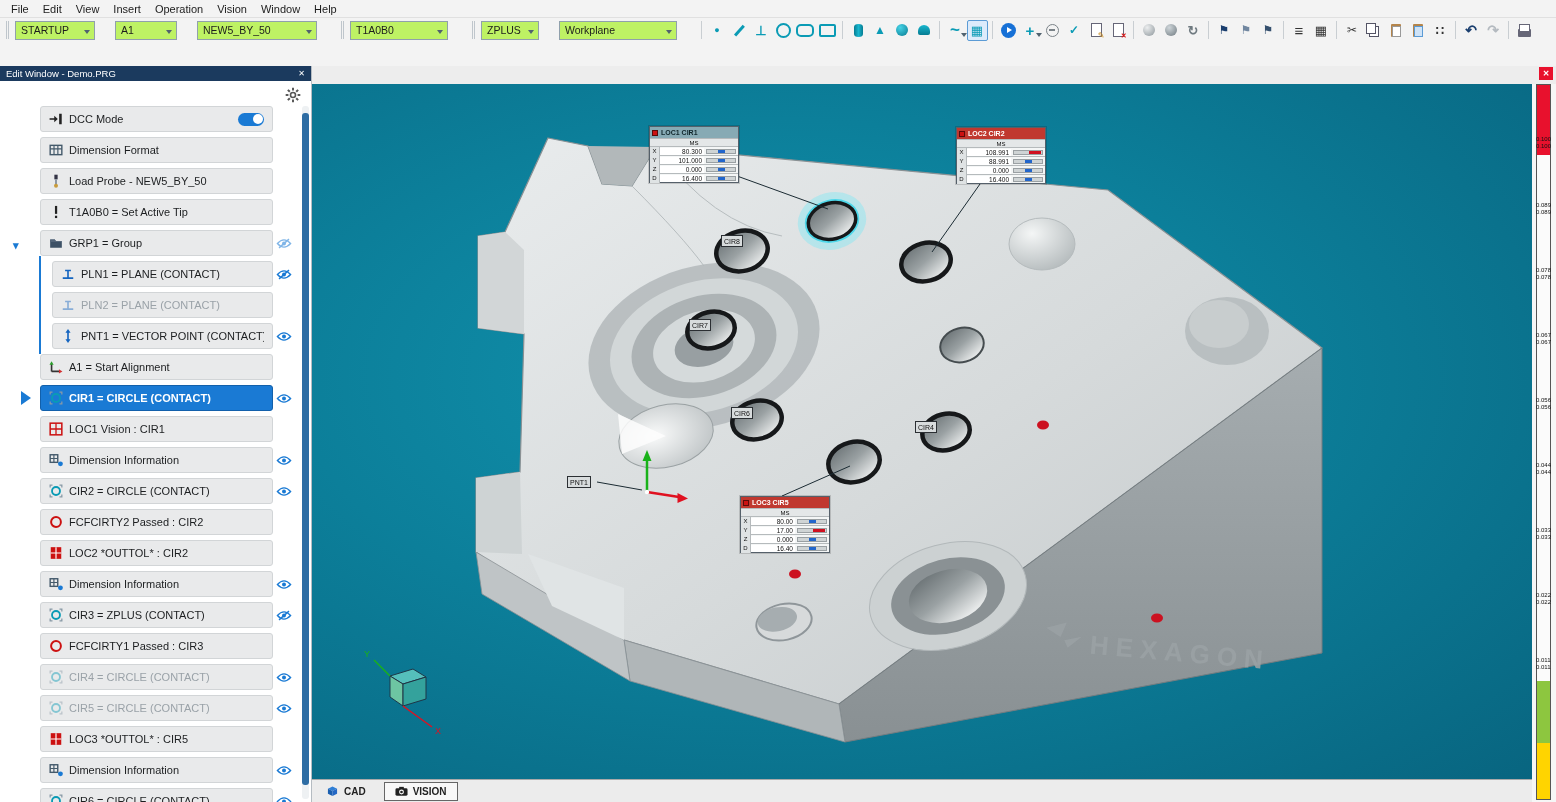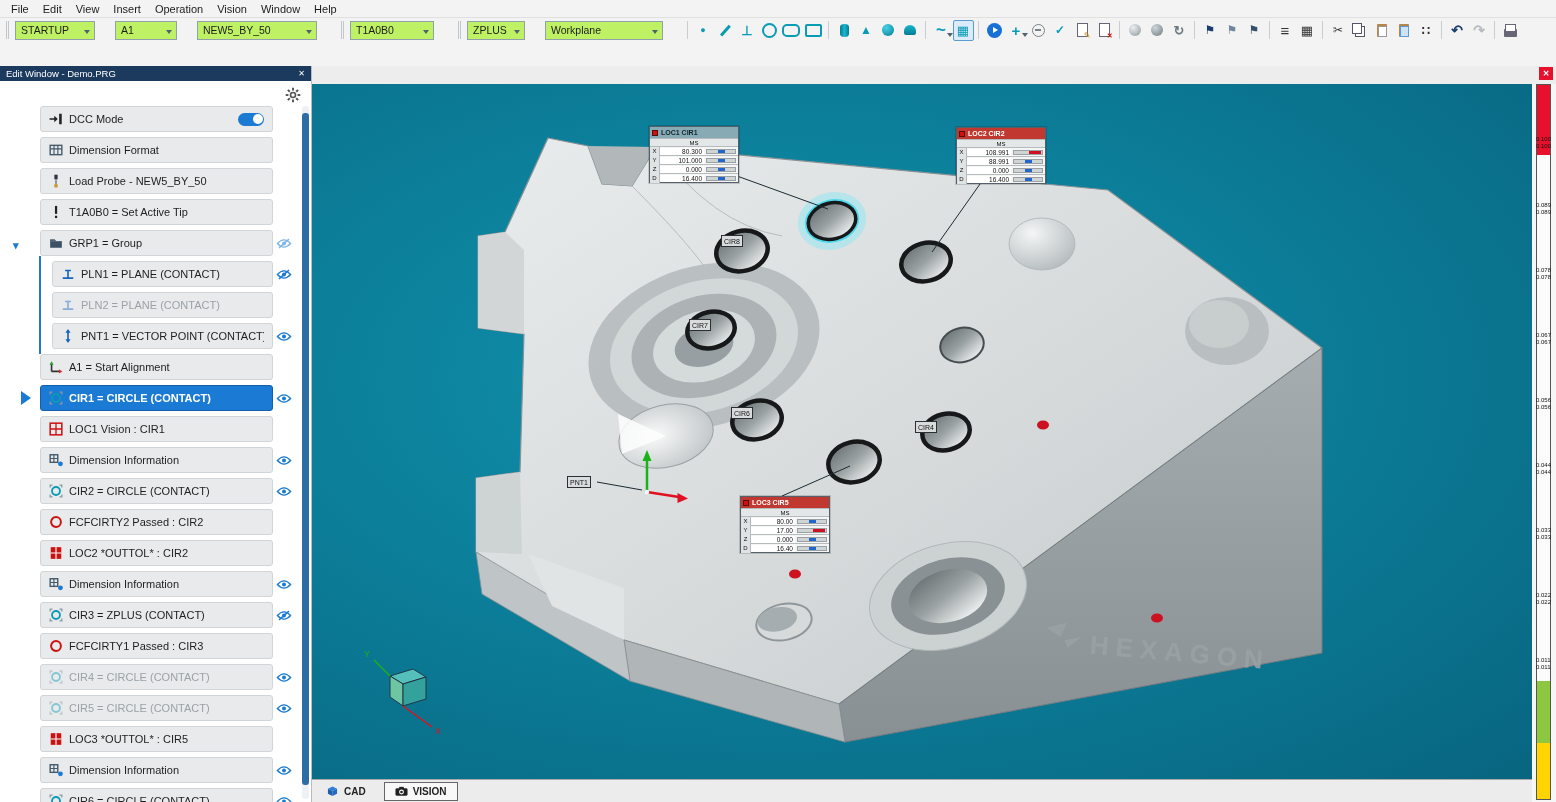--- a/index.html
+++ b/index.html
@@ -13,21 +13,21 @@
 
   
   .toolbar { position:absolute; left:0; width:1556px; height:24px; background:#f3f3f3; display:flex; align-items:center; padding-left:2px; }
   .tb1 { top:18px; }
   .tb2 { top:42px; border-bottom:1px solid #c9cdd1;margin-top:40px; }
   .grip { width:5px; height:18px; border-left:3px double #bfc6cc; margin:0 4px; }
   .sep { width:1px; height:18px; background:#c9ced2; margin:0 4px; }
   .dd { height:19px; background:#bef264; border:1px solid #90a0ac; display:flex; align-items:center; padding:0 16px 0 5px; position:relative; margin-right:20px; }
   .dd-val { font-size:10.5px; color:#1c1c1c; white-space:nowrap; overflow:hidden; }
   .dd::after { content:""; position:absolute; right:4px; top:8px; border-left:3.5px solid transparent; border-right:3.5px solid transparent; border-top:4px solid #51626f; }
-  .dd-a{width:80px}.dd-b{width:62px}.dd-c{width:120px}.dd-d{width:84px}.dd-e{width:58px}.dd-f{width:118px}
+  .dd-a{width:80px}.dd-b{width:62px}.dd-c{width:120px}.dd-d{width:98px}.dd-e{width:58px}.dd-f{width:118px}
 
   .tb-icon { width:21px; height:21px; display:inline-flex; align-items:center; justify-content:center; position:relative; font-size:12px; border:1px solid transparent; border-radius:2px; margin:0 0.5px; }
   .tb-icon.active { background:#dcebfb; border-color:#5b9bd5; }
   .hascar::after { content:""; position:absolute; right:-2px; bottom:3px; border-left:3px solid transparent; border-right:3px solid transparent; border-top:4px solid #51626f; }
 
   .ic-point::before{content:"●";color:#0a9bb5;font-size:9px}
   .ic-line::before{content:"";width:2.5px;height:13px;background:#0a9bb5;transform:rotate(42deg)}
   .ic-perp::before{content:"⊥";color:#0a9bb5;font-weight:bold;font-size:13px}
   .ic-ring::before{content:"";width:11px;height:11px;border:2px solid #0a9bb5;border-radius:50%}
   .ic-rslot::before{content:"";width:14px;height:9px;border:2px solid #0a9bb5;border-radius:5px}

